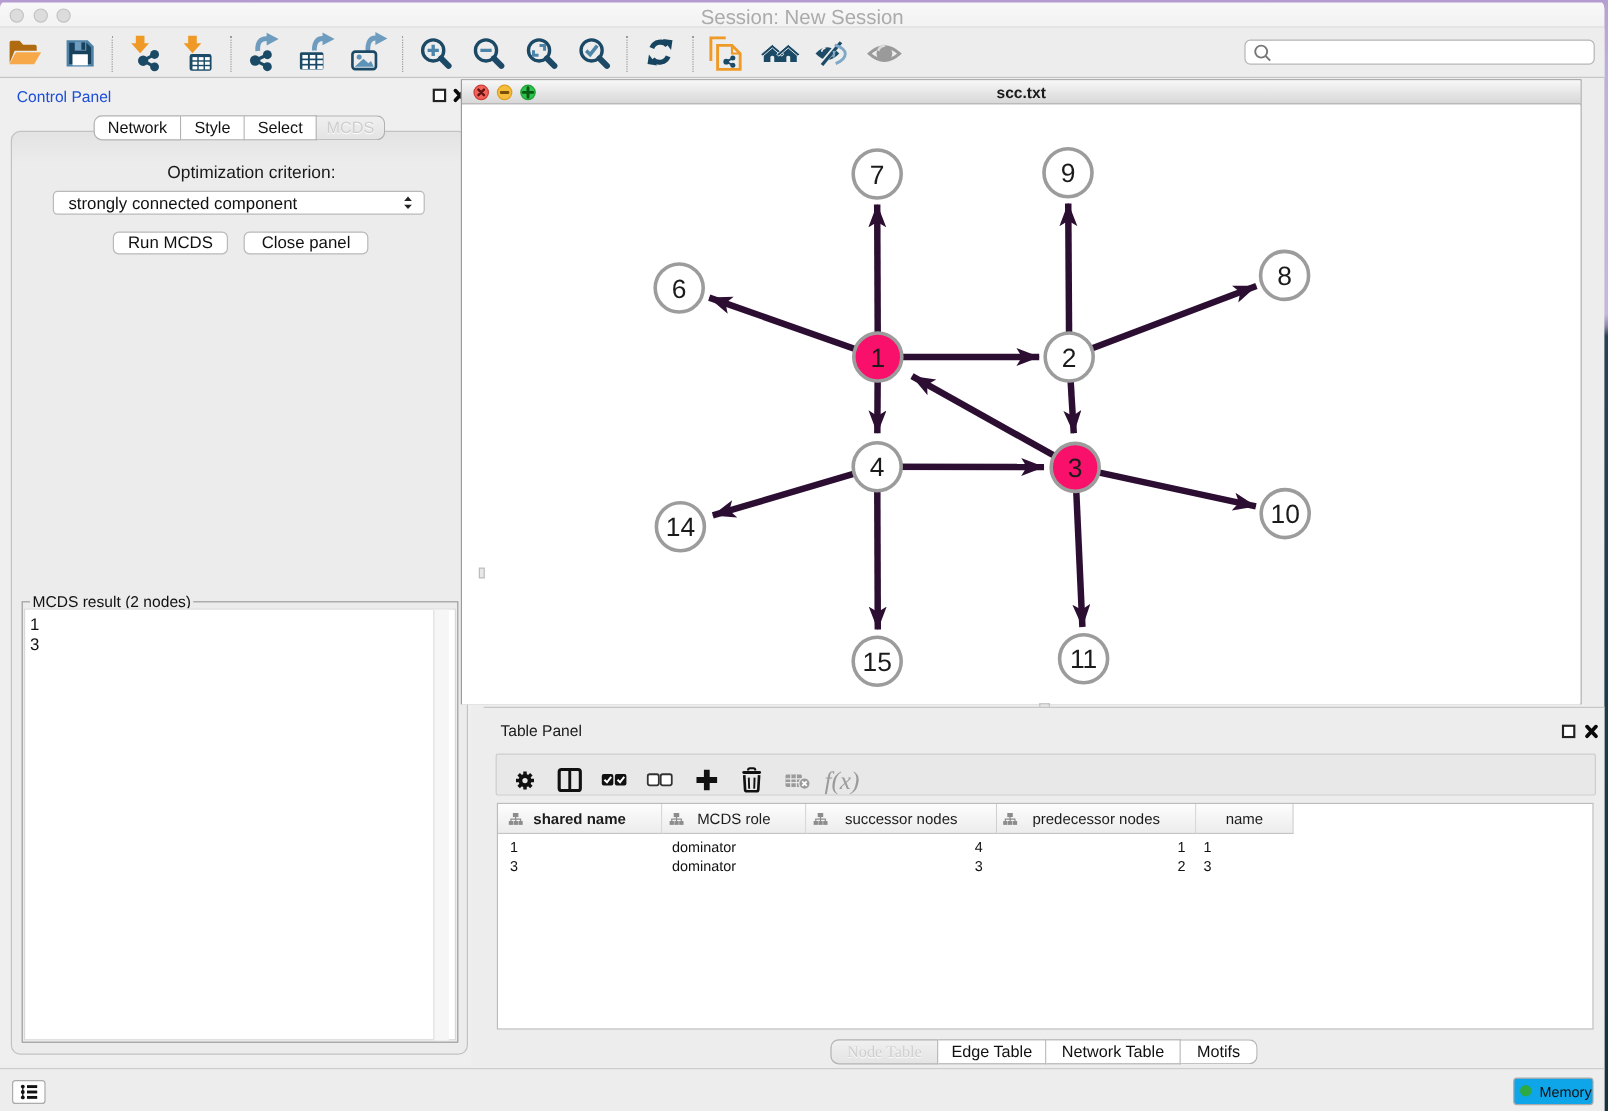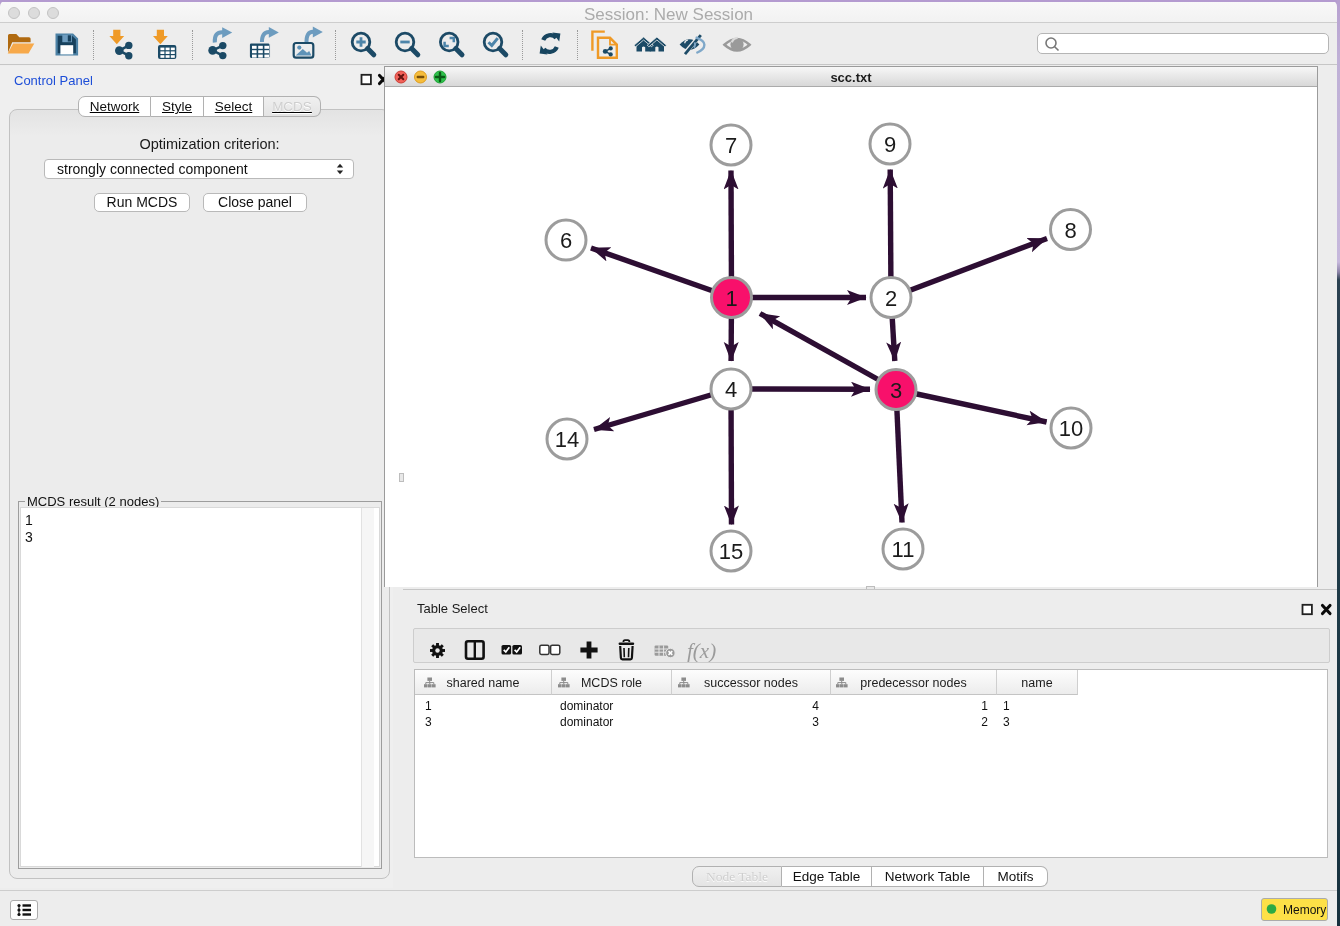--- a/index.html
+++ b/index.html
@@ -82,21 +82,21 @@
     font-size:12.5px; color:#1c1c1c; text-align:center; line-height:26px; }
   .td { position:absolute; font-size:12px; color:#111; height:16px; line-height:16px; }
   .btab { height:21px; font-size:13.5px; line-height:20px; text-align:center;
     background:#fff; border:1px solid #b1b1b1; border-left:none; color:#111; }
   
   #statusbar { position:absolute; left:0; top:890px; width:1337px; height:36px;
     background:#ededed; border-top:1px solid #cdcdcd; }
   #sb-left { position:absolute; left:10px; top:9px; width:28px; height:20px;
     background:#fdfdfd; border:1px solid #ababab; border-radius:3px; }
   #sb-mem { position:absolute; left:1261px; top:7px; width:67px; height:23px;
-    background:#fde047; border:1px solid #ababab; border-radius:3px;
+    background:#0ea5e9; border:1px solid #ababab; border-radius:3px;
     font-size:12px; color:#111; }
 </style>
 </head>
 <body>
 <div id="win">
   <div style="position:absolute;left:0;top:0;width:1337px;height:2px;background:#b49bd0;border-radius:7px 7px 0 0;z-index:50;"></div>
 
   <div id="titlebar">
     <div class="tl-gray" style="left:8px;"></div>
     <div class="tl-gray" style="left:28px;"></div>
@@ -234,21 +234,21 @@
     </div>
   </div>
 
   <div id="cpanel">
     <div id="cp-title">Control Panel</div>
     <svg width="32" height="16" style="position:absolute;left:358px;top:6px;">
       <rect x="3.5" y="2.8" width="9.4" height="9.4" fill="#fff" stroke="#222" stroke-width="1.8"></rect>
       <path d="M21.5,3.5 L29,11.5 M29,3.5 L21.5,11.5" stroke="#0a0a0a" stroke-width="3.1" stroke-linecap="round"></path>
     </svg>
     <div id="cp-box"></div>
-    <div class="tabrow" style="left:78px; top:30px;text-decoration:underline;">
+    <div class="tabrow" style="left:78px; top:30px;">
       <div class="tab first" style="width:73px;">Network</div>
       <div class="tab" style="width:53px;">Style</div>
       <div class="tab" style="width:60px;">Select</div>
       <div class="tab sel last" style="width:57px;">MCDS</div>
     </div>
     <div id="opt-label">Optimization criterion:</div>
     <div id="opt-select">strongly connected component
       <svg width="10" height="16" style="position:absolute;right:8px;top:1px;">
         <path d="M1.8,6.4 L5,2.8 L8.2,6.4 Z" fill="#222"></path>
         <path d="M1.8,9.6 L5,13.2 L8.2,9.6 Z" fill="#222"></path>
@@ -327,21 +327,21 @@
           <text x="346" y="471">15</text>
           <text x="518" y="469">11</text>
         </g>
       </svg>
     </div>
   </div>
   <div id="h-split"></div>
   <div id="v-split"></div>
 
   <div id="tpanel">
-    <div id="tp-title">Table Select</div>
+    <div id="tp-title">Table Panel</div>
     <svg width="36" height="16" style="position:absolute;left:895px;top:11px;">
       <rect x="4.5" y="3.8" width="9.4" height="9.4" fill="#fff" stroke="#222" stroke-width="1.8"></rect>
       <path d="M24.5,4.5 L32,12.5 M32,4.5 L24.5,12.5" stroke="#0a0a0a" stroke-width="3.1" stroke-linecap="round"></path>
     </svg>
     <div id="tp-toolbar">
       <svg id="tp-icons" width="915" height="33" style="position:absolute;left:0;top:0;">
 
         <g stroke="#111" stroke-width="2.9">
           <line x1="23.5" y1="14" x2="23.5" y2="29"></line>
           <line x1="16" y1="21.5" x2="31" y2="21.5"></line>
@@ -379,21 +379,21 @@
           <line x1="245" y1="16.4" x2="245" y2="26.8"></line>
           <line x1="249.6" y1="16.4" x2="249.6" y2="26.8"></line>
         </g>
         <circle cx="256.4" cy="24" r="4.7" fill="#9a9a9a" stroke="#e8e8e8" stroke-width="1"></circle>
         <path d="M254.5,22.1 L258.3,25.9 M258.3,22.1 L254.5,25.9" stroke="#fff" stroke-width="1.5"></path>
 
         <text x="273" y="28.5" font-family="Liberation Serif, serif" font-style="italic" font-size="21" fill="#9b9b9b">f(x)</text>
       </svg>
     </div>
     <div id="tp-table">
-      <div class="th" style="left:0px; width:137px;">shared name</div>
+      <div class="th" style="left:0px; width:137px;font-weight:bold;">shared name</div>
       <div class="th" style="left:137px; width:120px;">MCDS role</div>
       <div class="th" style="left:257px; width:159px;">successor nodes</div>
       <div class="th" style="left:416px; width:166px;">predecessor nodes</div>
       <div class="th" style="left:582px; width:81px;">name</div>
       <svg id="th-icons" width="914" height="26" style="position:absolute;left:0;top:0;">
         <g id="sm1" fill="#8c8c8c" stroke="#8c8c8c">
           <rect x="12.4" y="7.5" width="4.6" height="3.4" stroke="none"></rect>
           <rect x="9" y="14.2" width="3.6" height="3.2" stroke="none"></rect>
           <rect x="13" y="14.2" width="3.6" height="3.2" stroke="none"></rect>
           <rect x="17" y="14.2" width="3.6" height="3.2" stroke="none"></rect>

